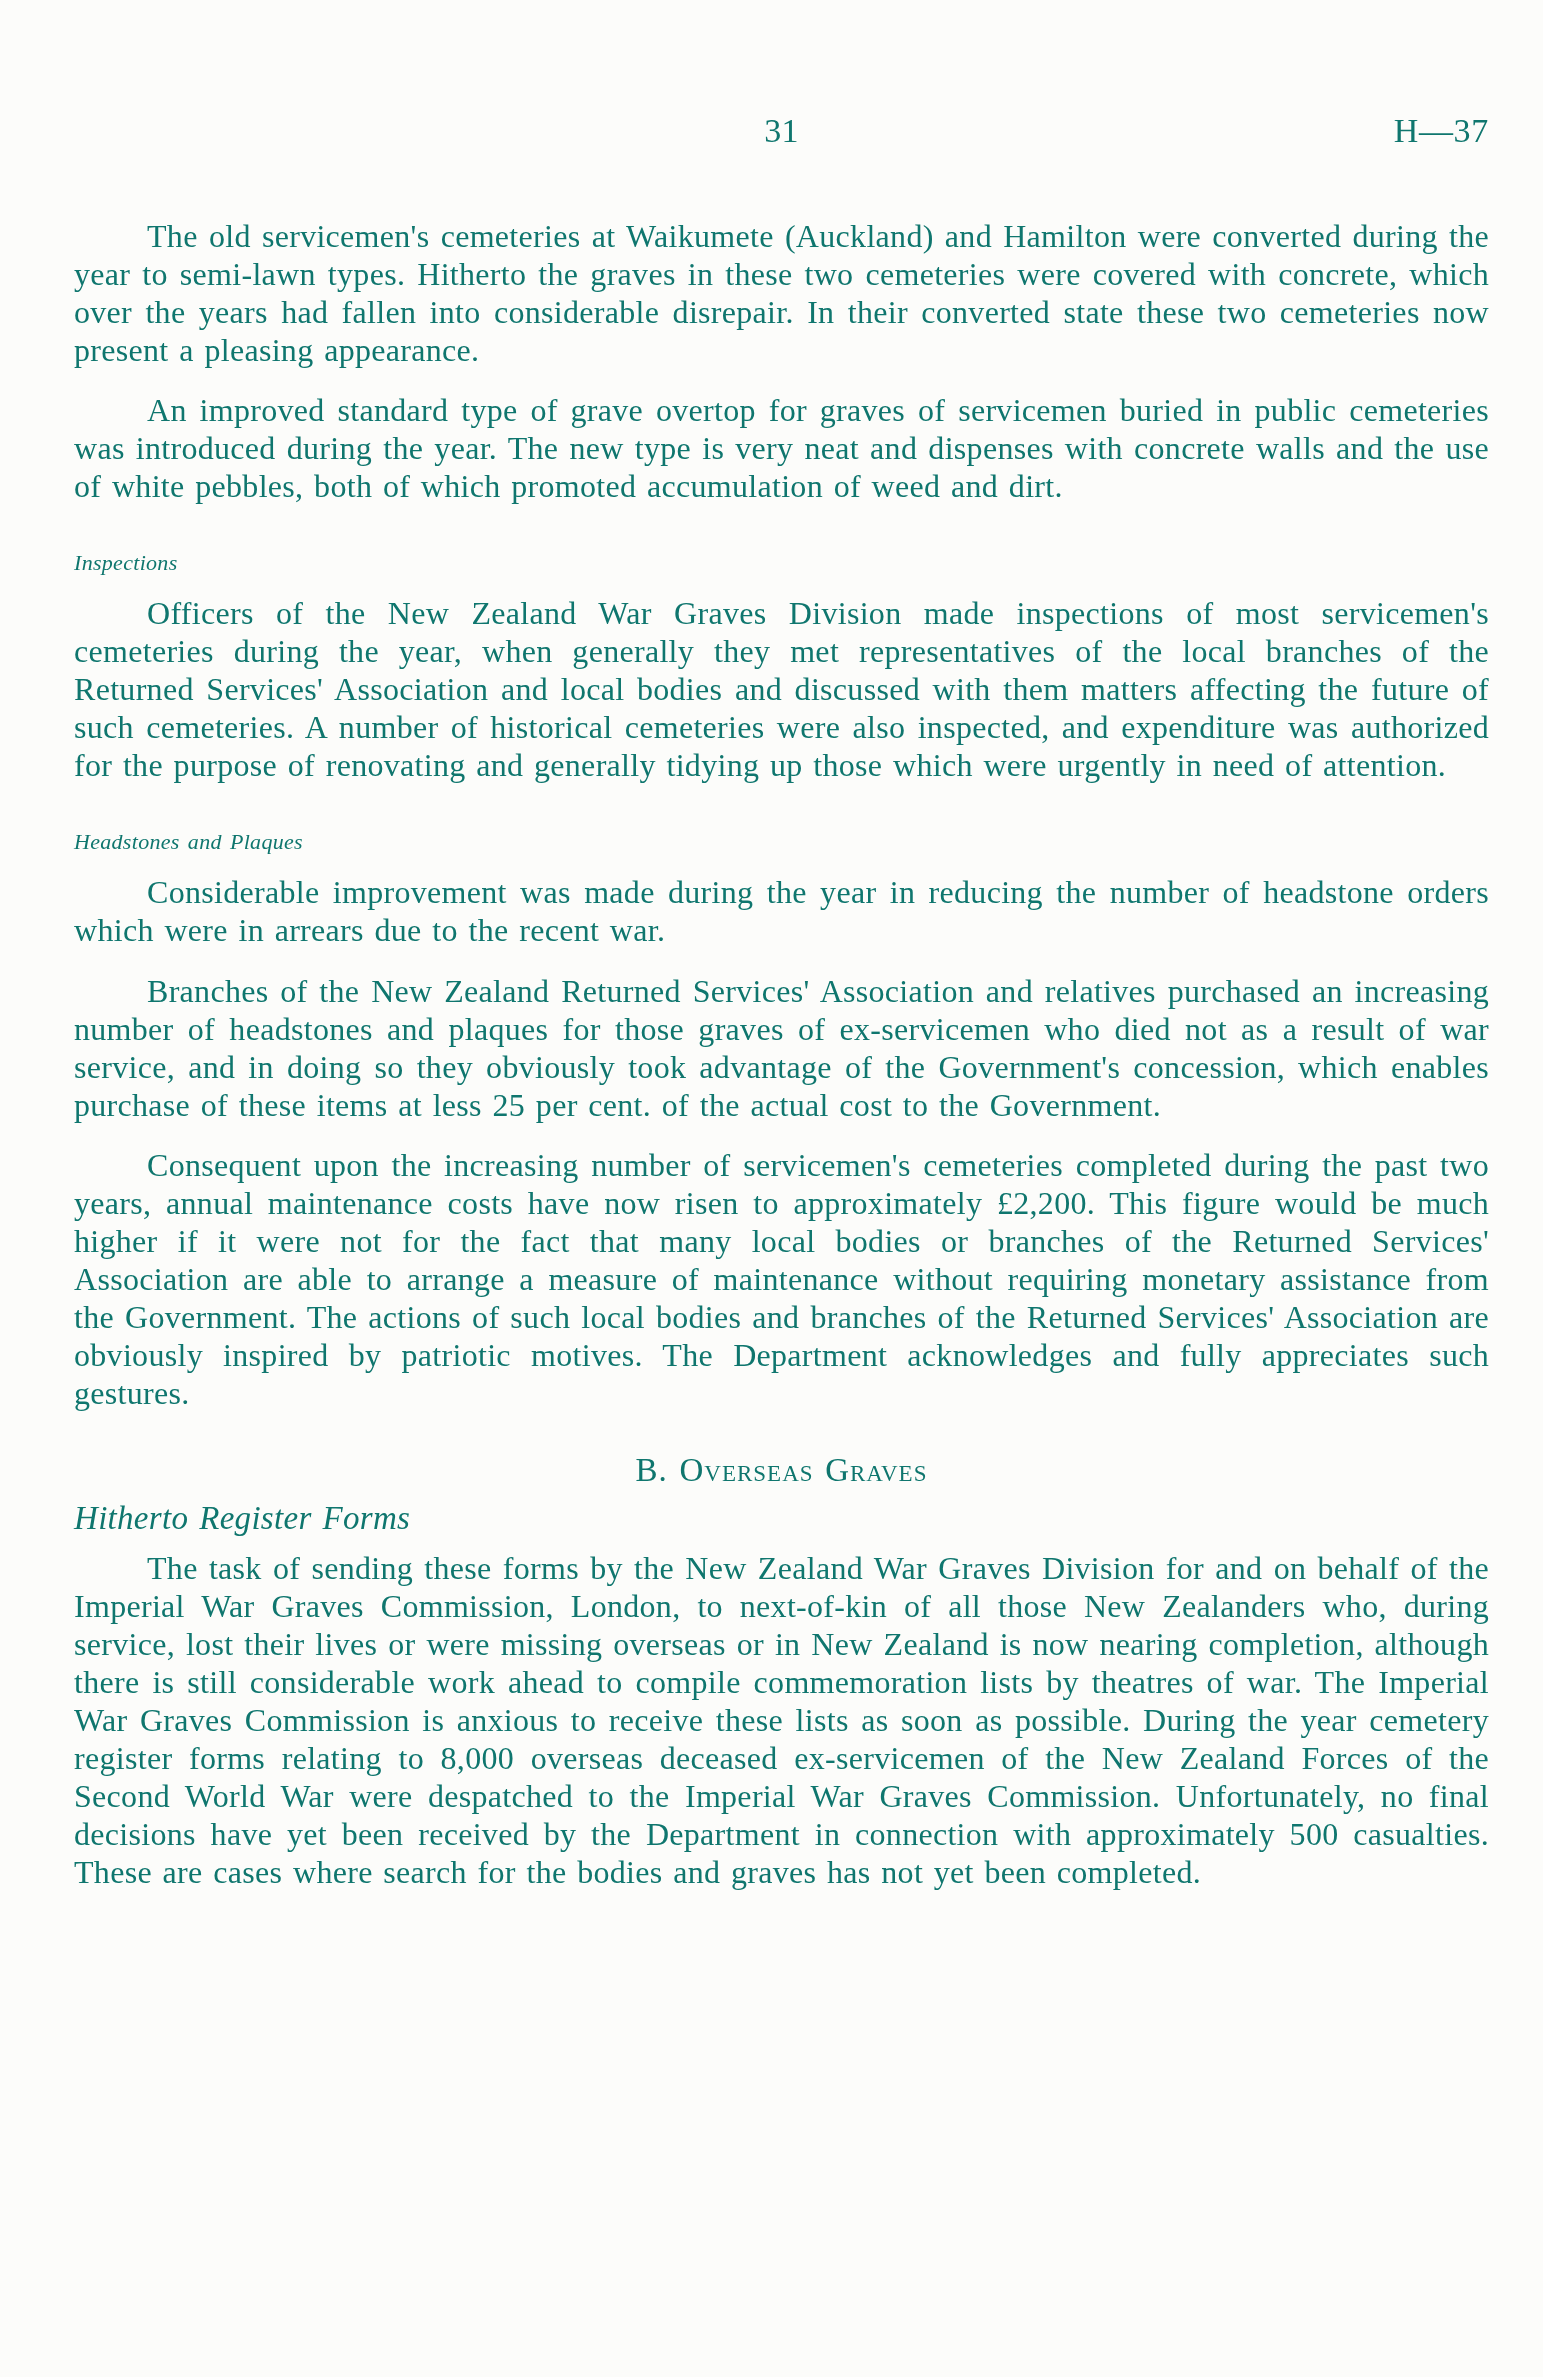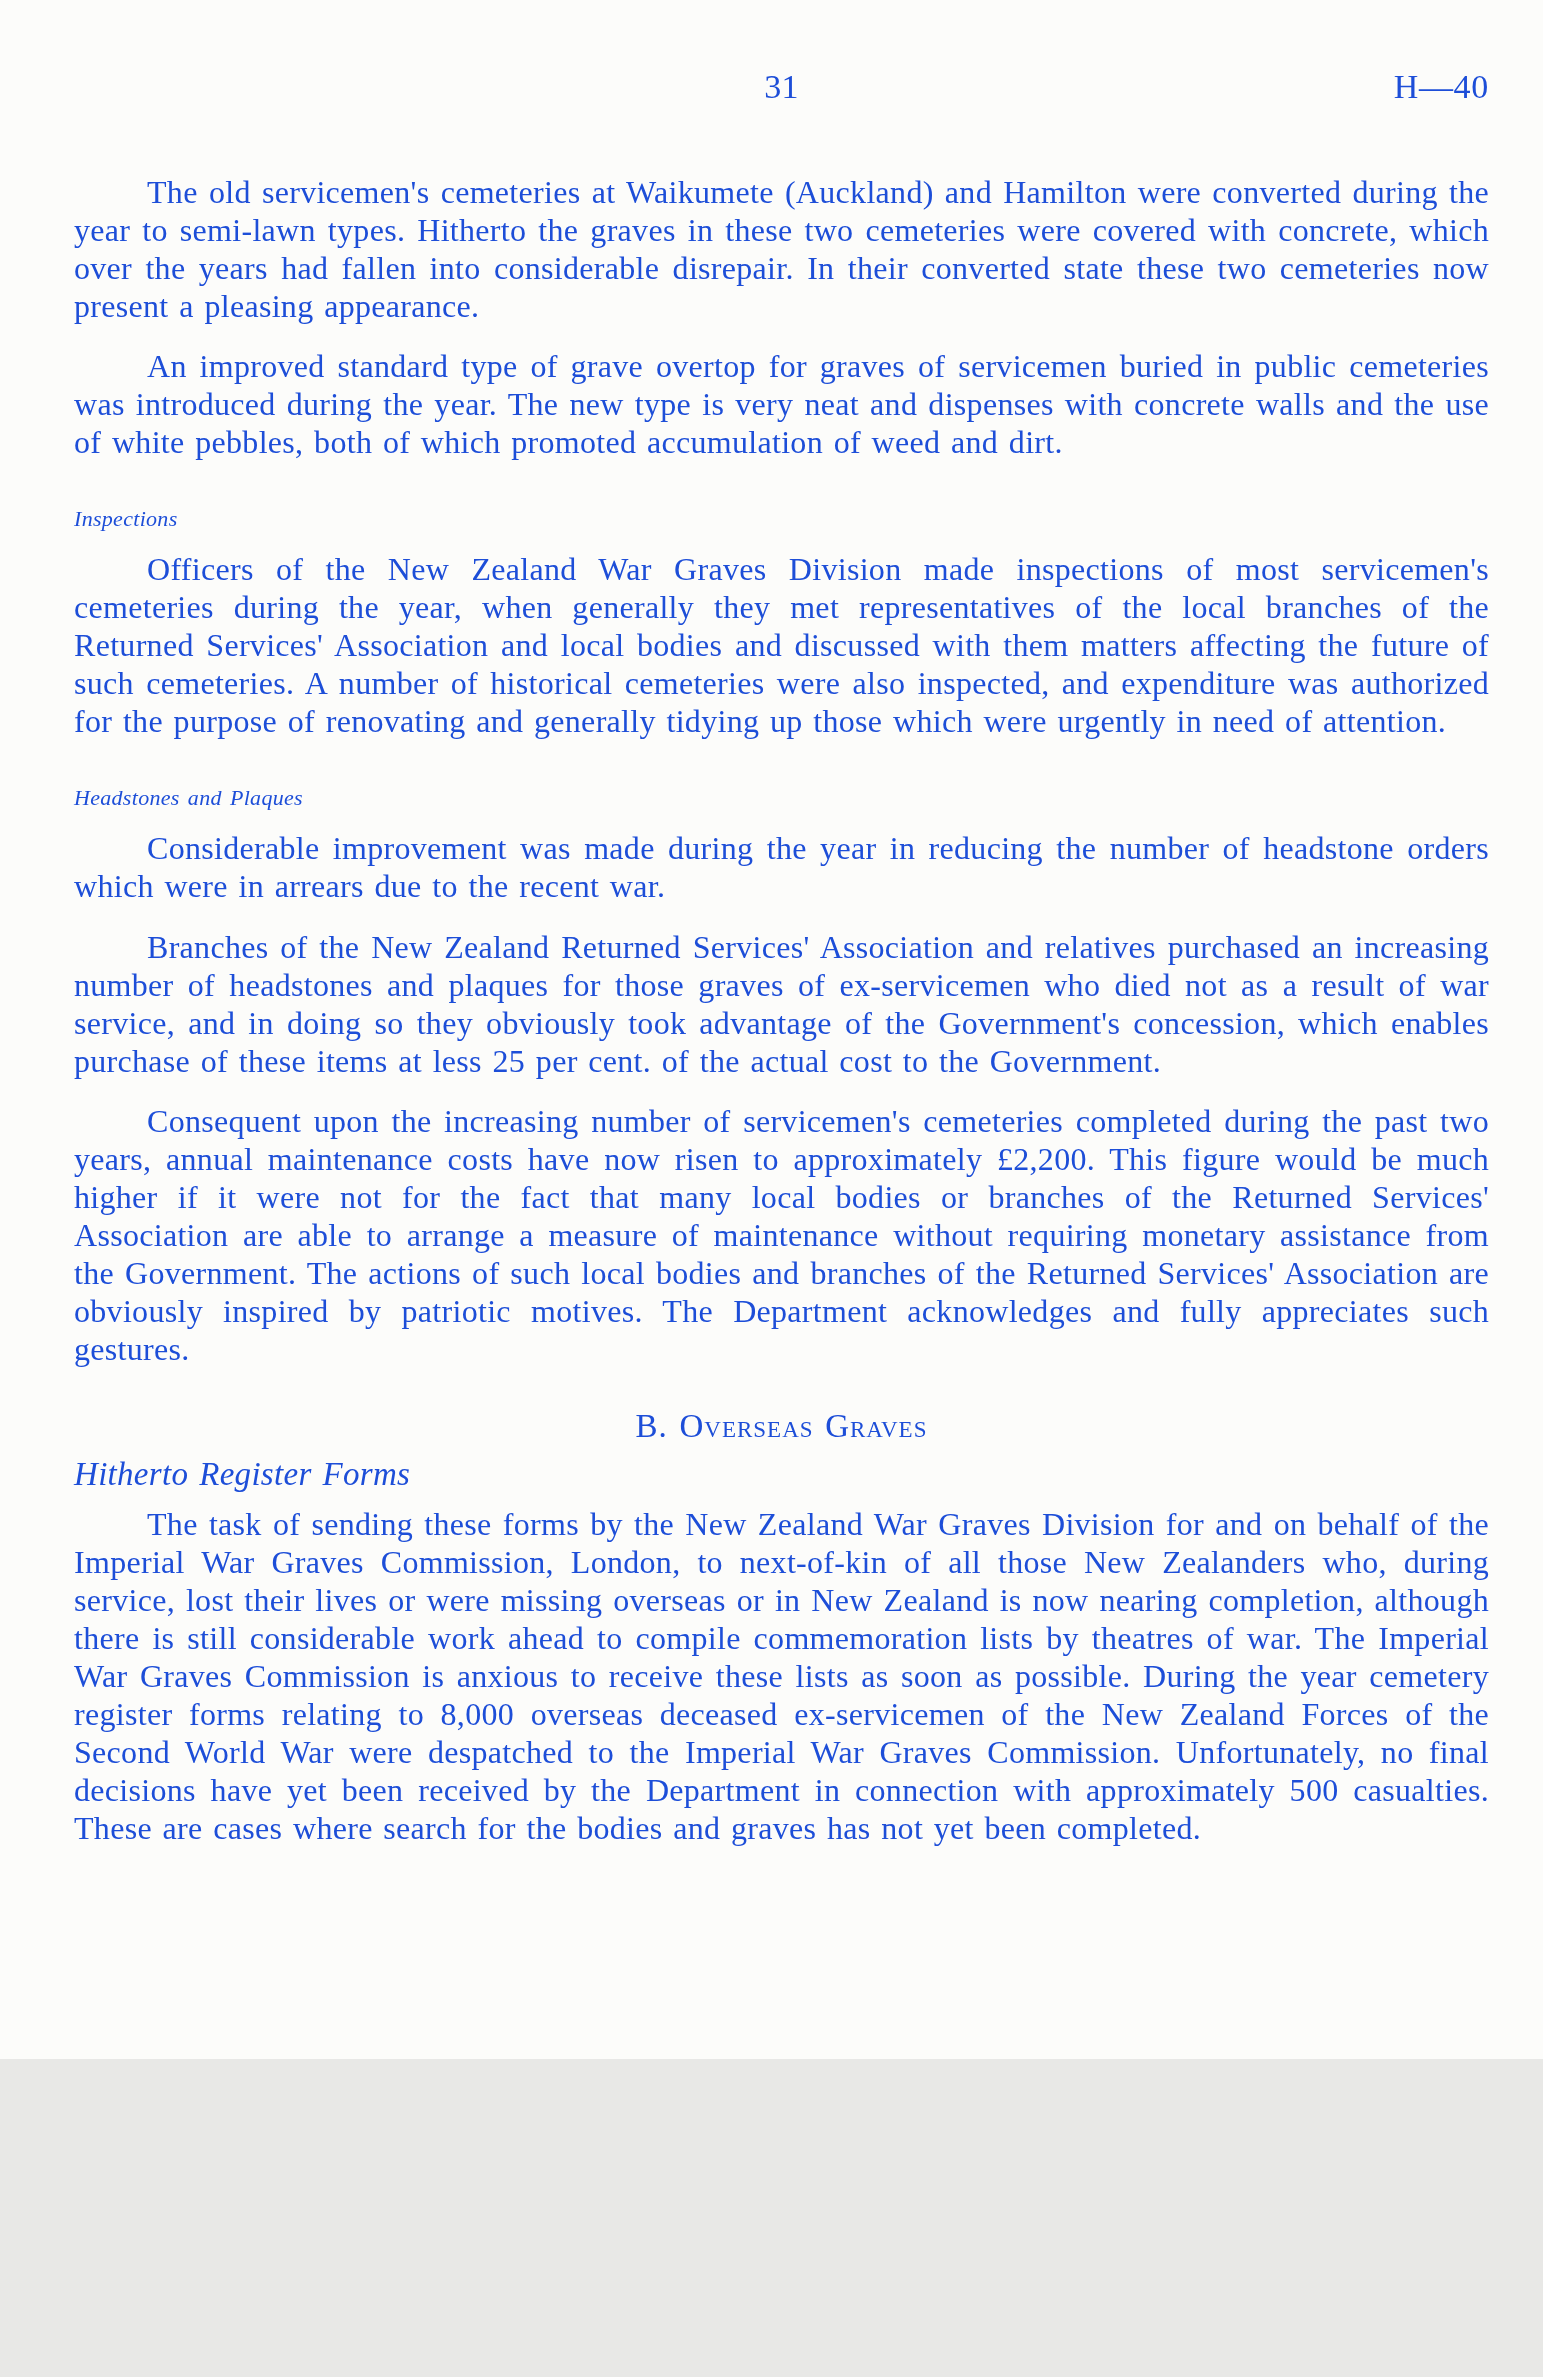--- a/index.html
+++ b/index.html
@@ -3,29 +3,29 @@
 <meta charset="utf-8">
 <style>
   html, body {
     margin: 0;
     padding: 0;
     background: #e8e8e6;
   }
   .page {
     position: relative;
     width: 1543px;
-    height: 2059px;
+    height: 2377px;
     margin: 0 auto;
     background: #fcfcfa;
-    color: #1d4ed8;
+    color: #0f766e;
     font-family: "Liberation Serif", "DejaVu Serif", serif;
     font-size: 32px;
     line-height: 38px;
     box-sizing: border-box;
-    padding: 68px 54px 42px 74px;
+    padding: 112px 54px 42px 74px;
     letter-spacing: 0.3px;
     word-spacing: 2.4px;
     overflow: hidden;
   }
   .page-header {
     position: relative;
     height: 46px;
     margin-bottom: 59px;
   }
   .page-number {
@@ -69,21 +69,21 @@
     font-weight: normal;
   }
 </style>
 </head>
 <body>
 
 <div class="page">
 
   <div class="page-header">
     <div class="page-number">31</div>
-    <div class="doc-reference">H—40</div>
+    <div class="doc-reference">H—37</div>
   </div>
 
   <p class="body-para">The old servicemen's cemeteries at Waikumete (Auckland) and Hamilton were converted during the year to semi-lawn types.  Hitherto the graves in these two cemeteries were covered with concrete, which over the years had fallen into considerable disrepair.  In their converted state these two cemeteries now present a pleasing appearance.</p>
 
   <p class="body-para">An improved standard type of grave overtop for graves of servicemen buried in public cemeteries was introduced during the year.  The new type is very neat and dispenses with concrete walls and the use of white pebbles, both of which promoted accumulation of weed and dirt.</p>
 
   <h3 class="section-heading">Inspections</h3>
 
   <p class="body-para">Officers of the New Zealand War Graves Division made inspections of most servicemen's cemeteries during the year, when generally they met representatives of the local branches of the Returned Services' Association and local bodies and discussed with them matters affecting the future of such cemeteries.  A number of historical cemeteries were also inspected, and expenditure was authorized for the purpose of renovating and generally tidying up those which were urgently in need of attention.</p>
 

